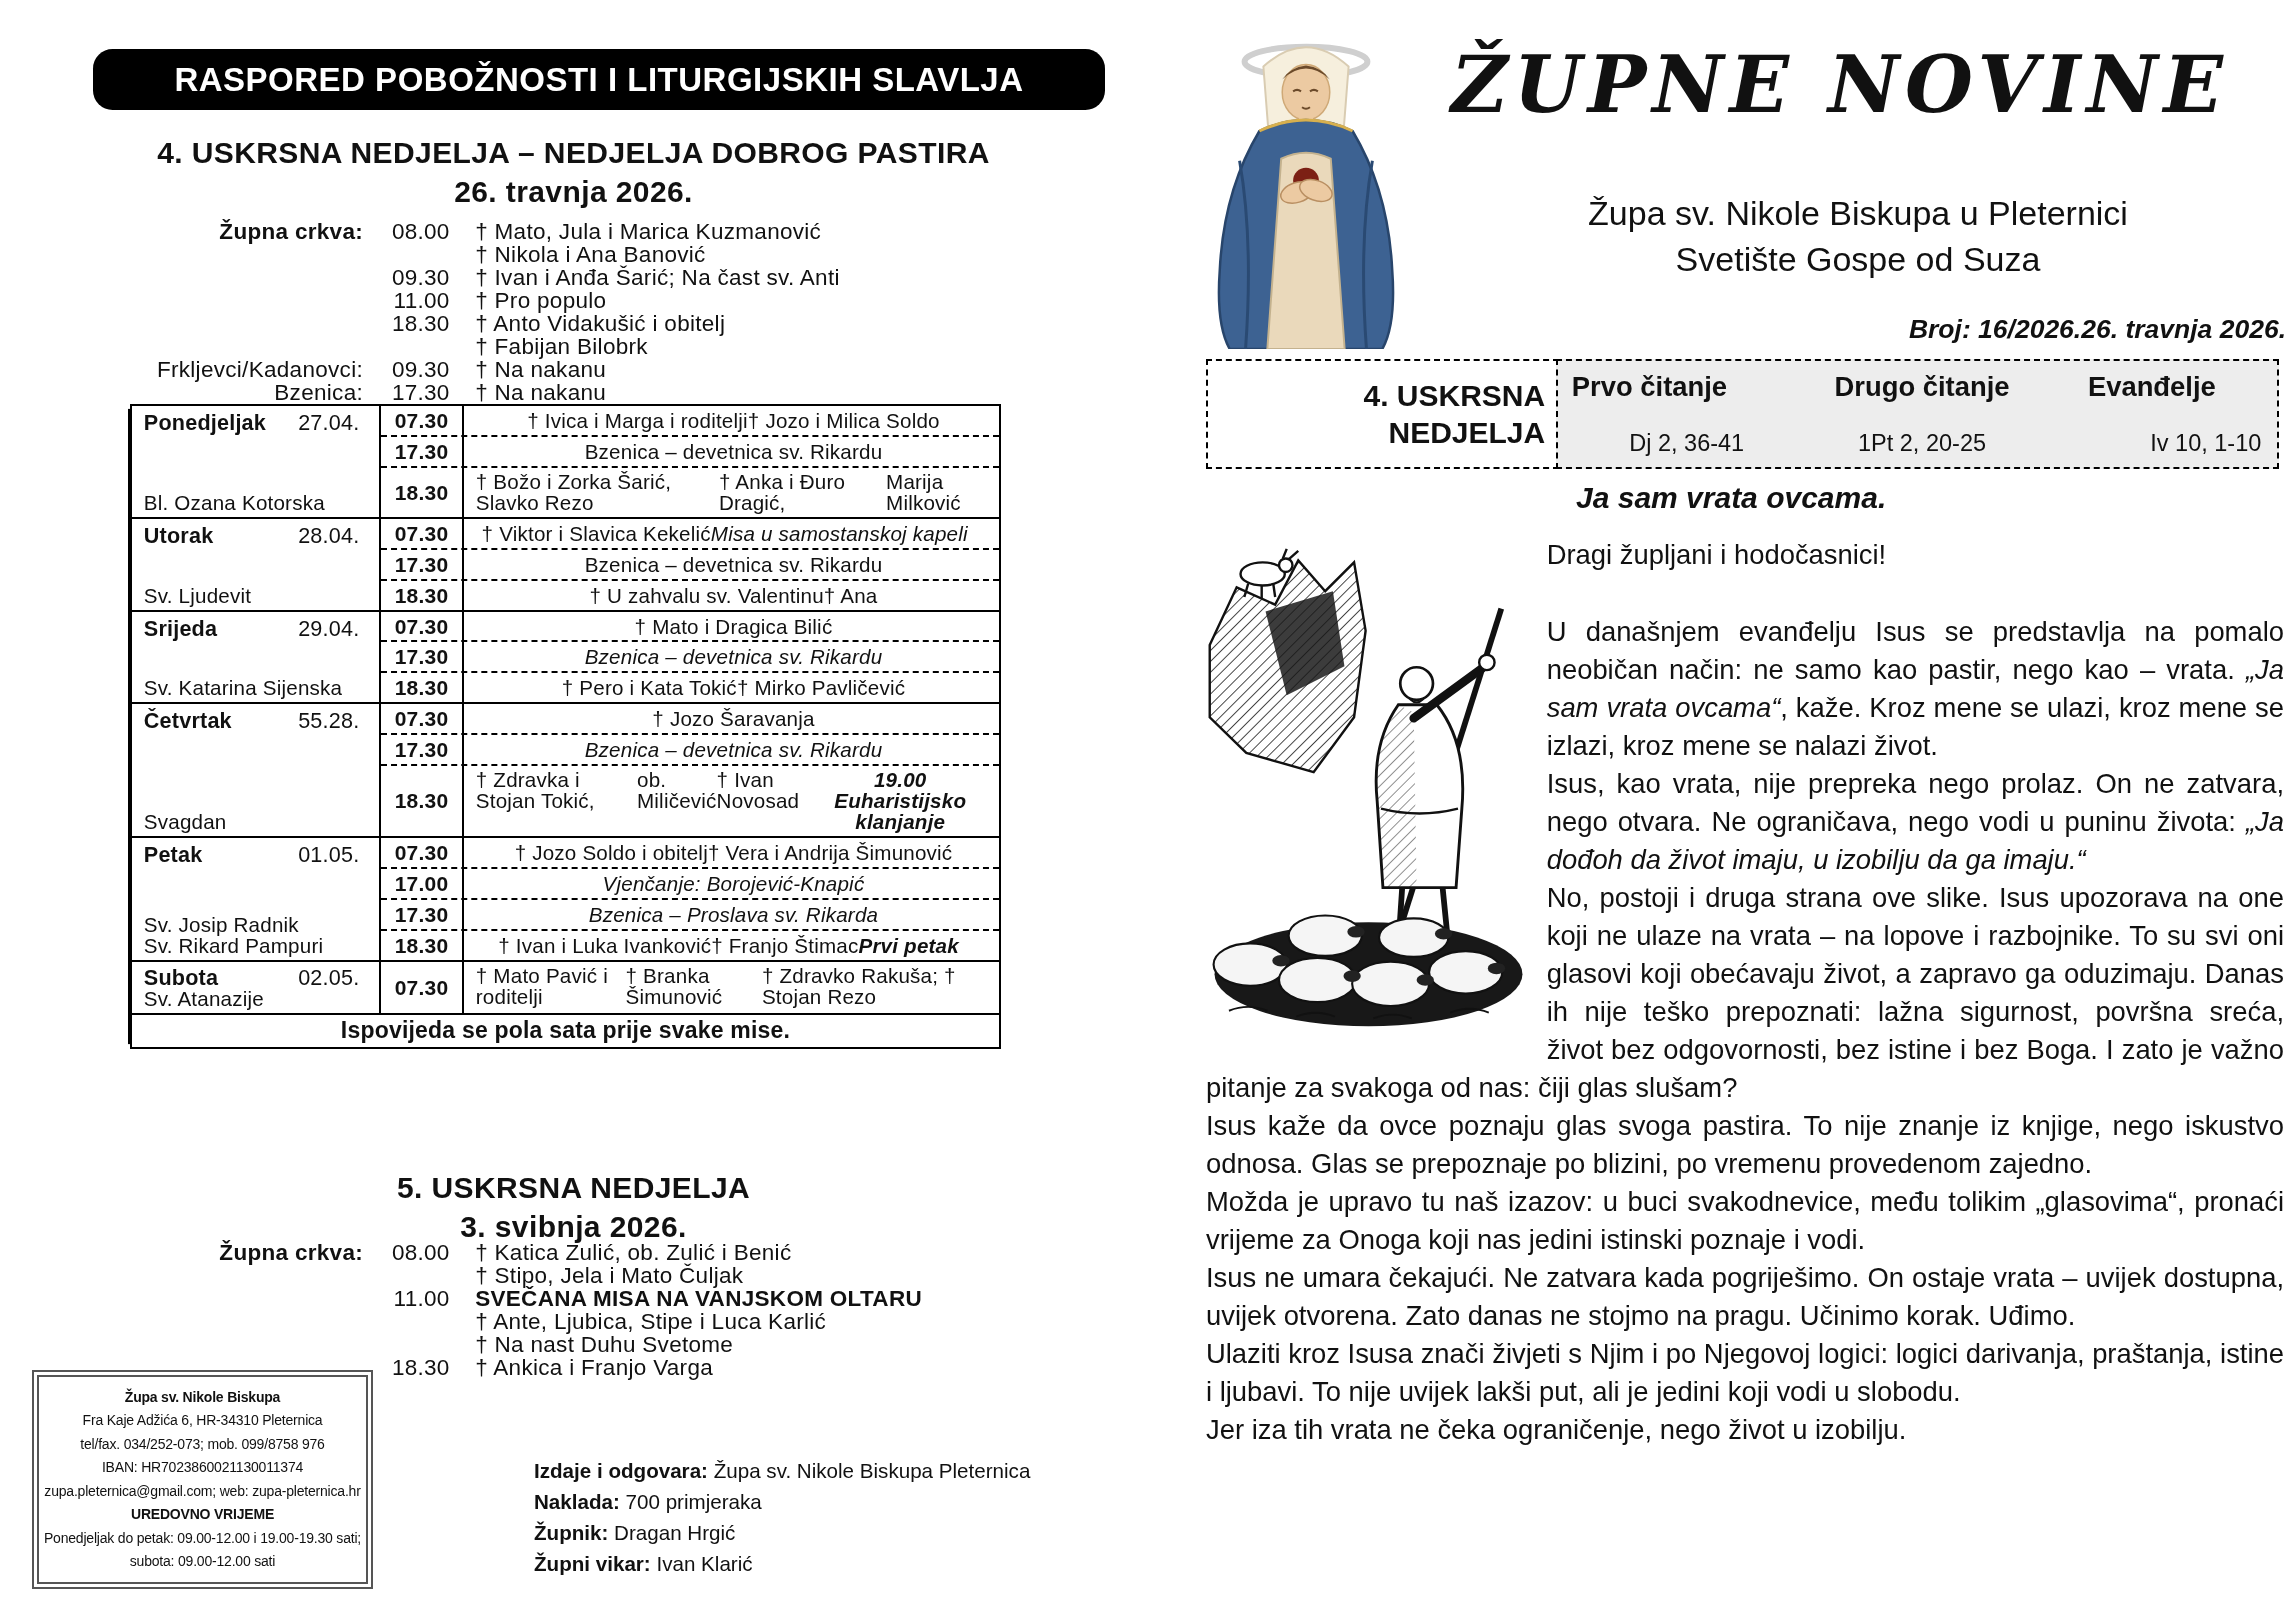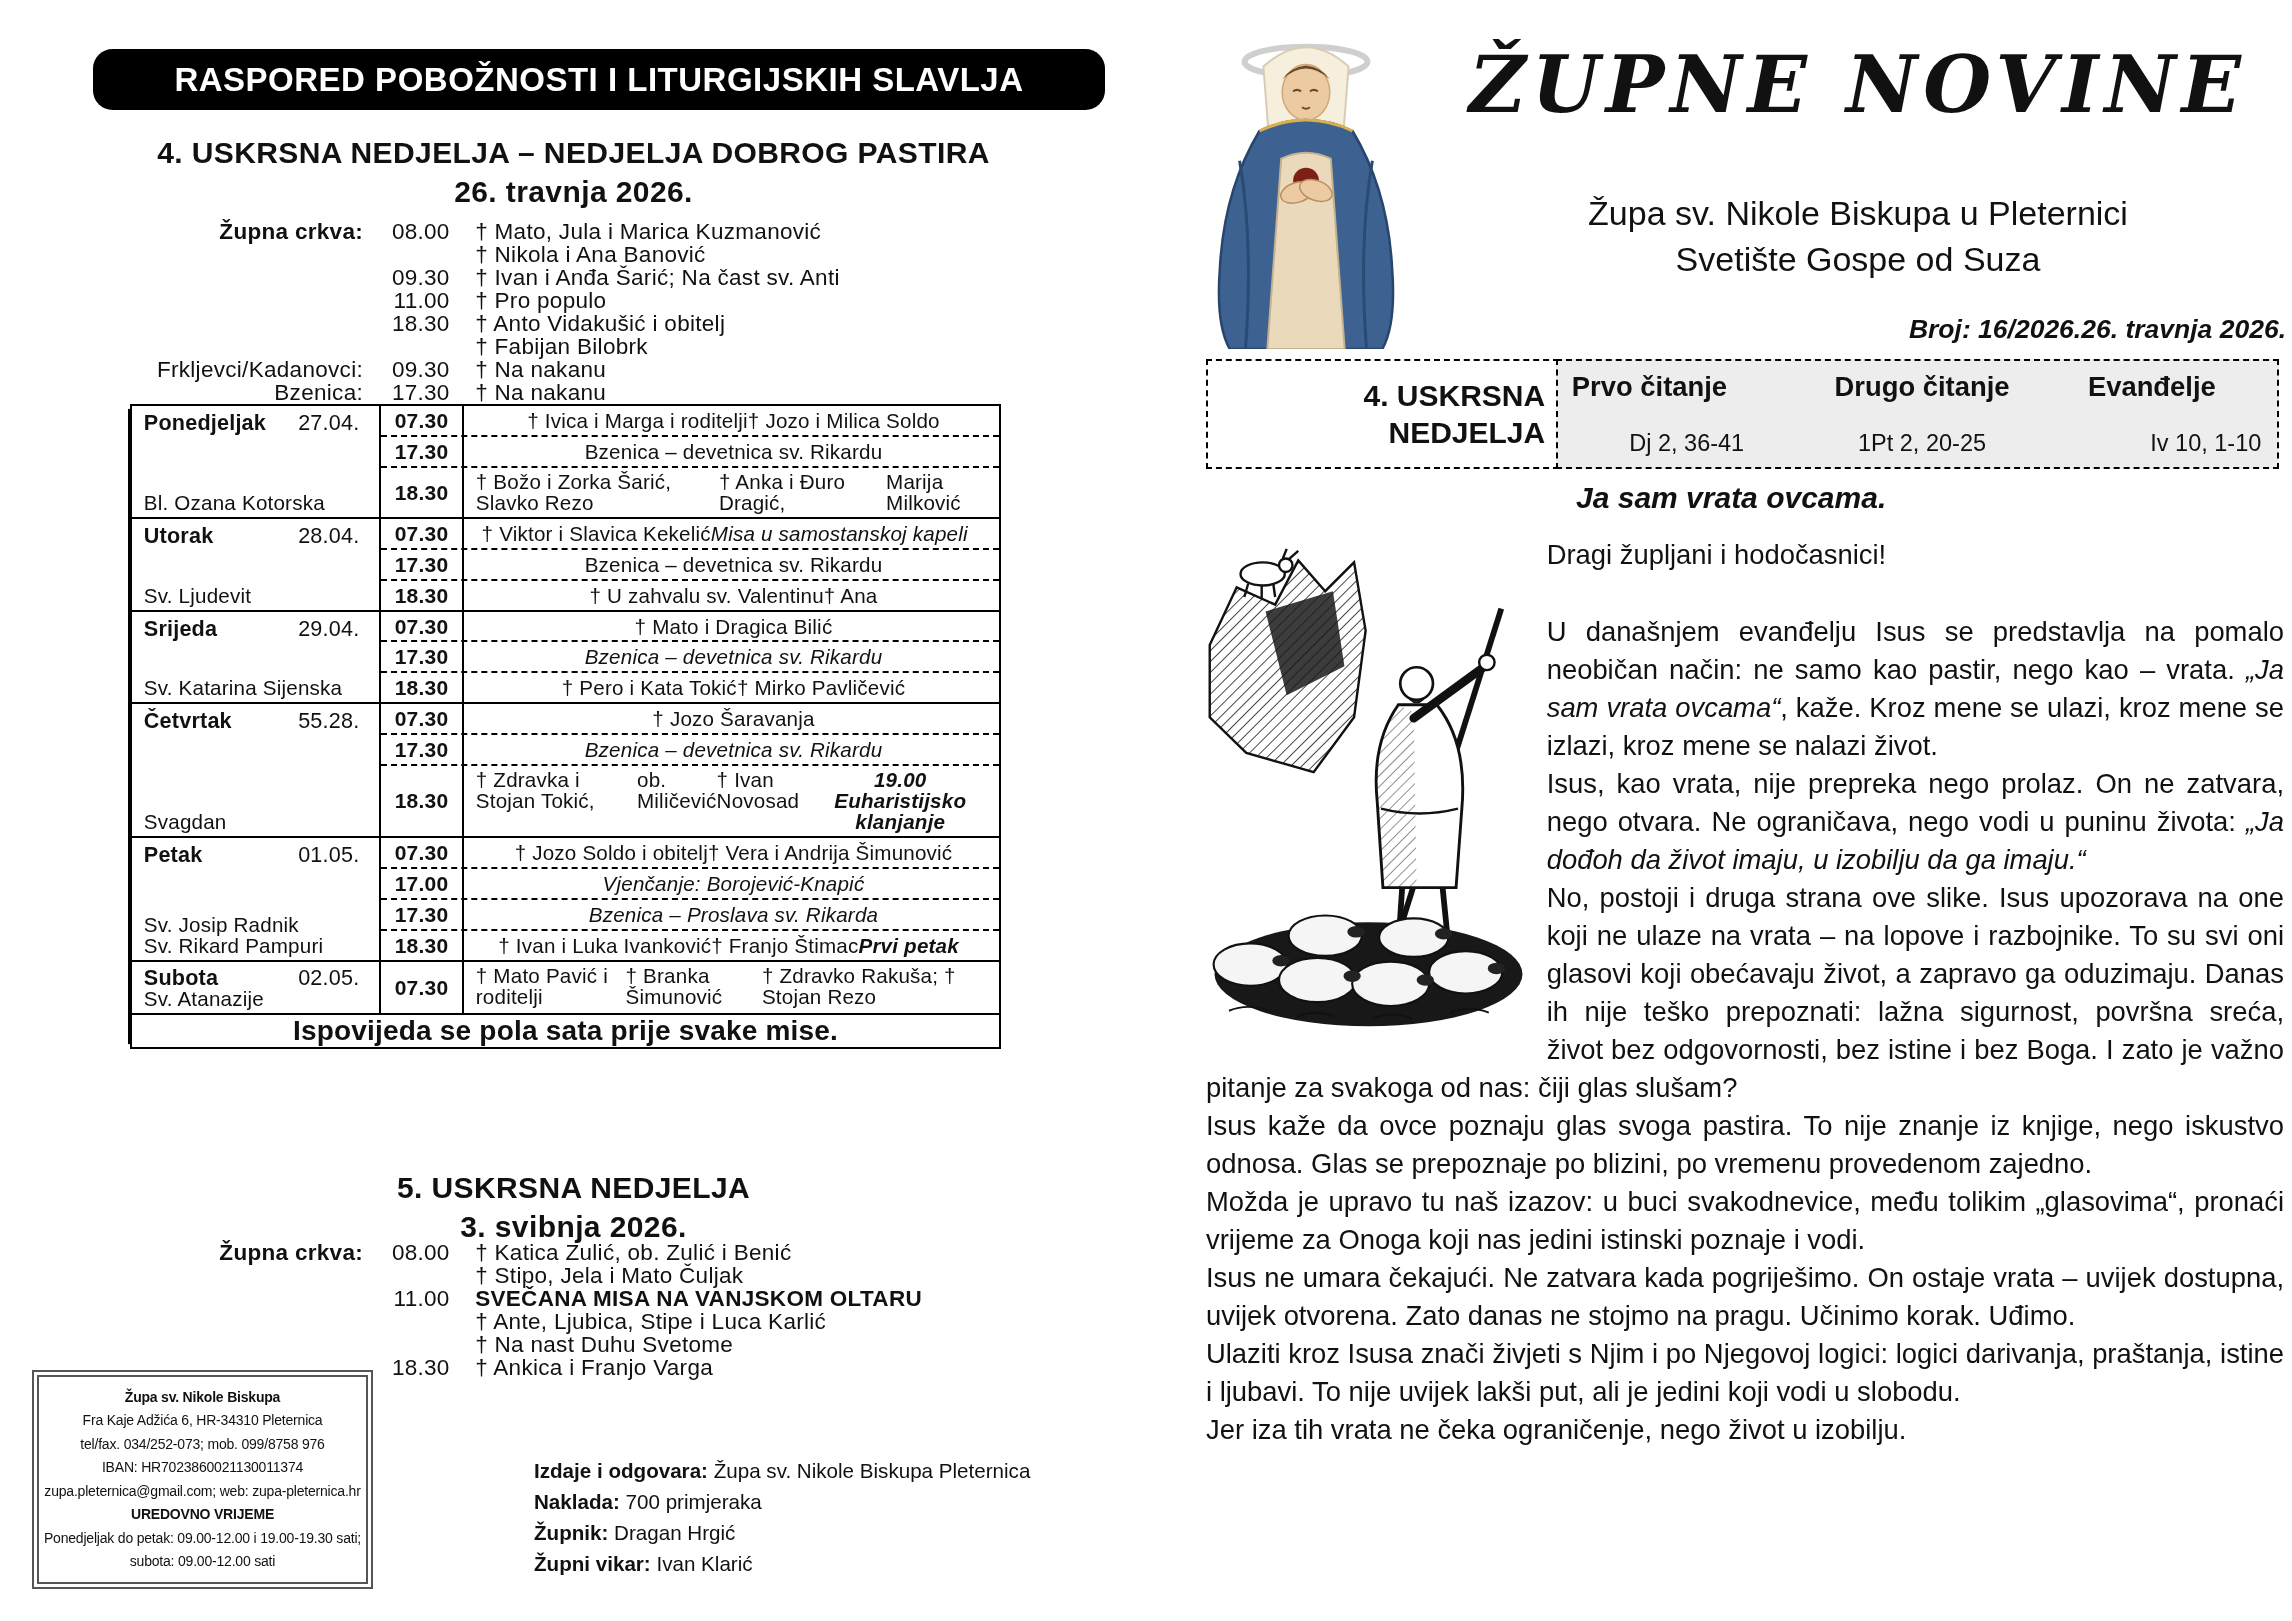--- a/index.html
+++ b/index.html
@@ -35,34 +35,34 @@
   .day-date{padding-right:11.8px}
   .saints{font-size:20.6px}
   .entries{flex:1;display:flex;flex-direction:column}
   .entry{display:flex;flex:1}
   .entry + .entry{border-top:2px dashed #000}
   .time-cell{flex:0 0 83px;border-right:2.9px solid #000;display:flex;align-items:center;
              justify-content:center;font-weight:bold;font-size:21px;box-sizing:border-box}
   .elines{flex:1;padding:3.9px 7.8px 3.9px 11.8px;display:flex;flex-direction:row;justify-content:center}
   .iline{min-height:20.6px}
   .iline .extra{float:right;font-weight:bold;font-style:italic;padding-right:9.8px}
-  .tfoot{text-align:center;font-weight:bold;font-size:28px;padding:4.9px 0 5.9px}
+  .tfoot{text-align:center;font-weight:bold;font-size:23px;padding:4.9px 0 5.9px}
 
   .contact{left:32px;top:1370px;width:341px;border:2px solid #555;padding:2.9px;
            box-sizing:border-box;background:#fff}
   .contact-inner{border:2px solid #555;padding:8.8px 2.9px;text-align:center;
                  font-size:14px;line-height:23.5px;letter-spacing:-0.2px}
   .imprint{left:534px;top:1455px;width:568px;font-size:20.6px;line-height:31px}
   .imp-label{font-weight:bold}
 
   
   .rp{position:absolute;left:1206px;top:0;width:1078px;height:1621px}
   .rp > div{position:absolute}
   .madonna{left:-11.8px;top:21.6px;width:223px;height:327px}
-  .rp-title{left:245px;top:39px;width:814px;text-align:center;
+  .rp-title{left:245px;top:39px;width:814px;text-align:left;
             font-family:"DejaVu Serif",serif;font-weight:bold;font-style:italic;
             font-size:78px;letter-spacing:5.9px;white-space:nowrap}
   .rp-sub{left:245px;width:814px;text-align:center;font-size:34px}
   .rp-sub1{top:194px}.rp-sub2{top:240px}
   .rp-issue{left:251px;top:314px;width:829px;display:flex;justify-content:flex-end;
             font-weight:bold;font-style:italic;font-size:26.5px}
   .readings-row{left:0;top:359px;width:1073px;height:110px;display:flex}
   .sunday-box{flex:0 0 353px;border:2.9px dashed #000;display:flex;align-items:center;
               justify-content:flex-end;padding:5.9px 11.8px 5.9px 5.9px;box-sizing:border-box;background:#fff}
   .sunday-label{font-weight:bold;font-size:30px;line-height:37px;text-align:right;width:227px}

